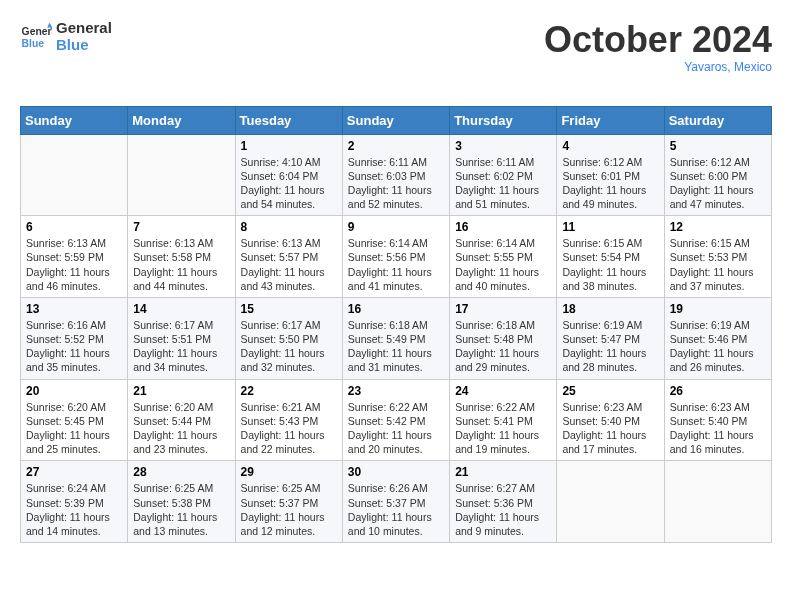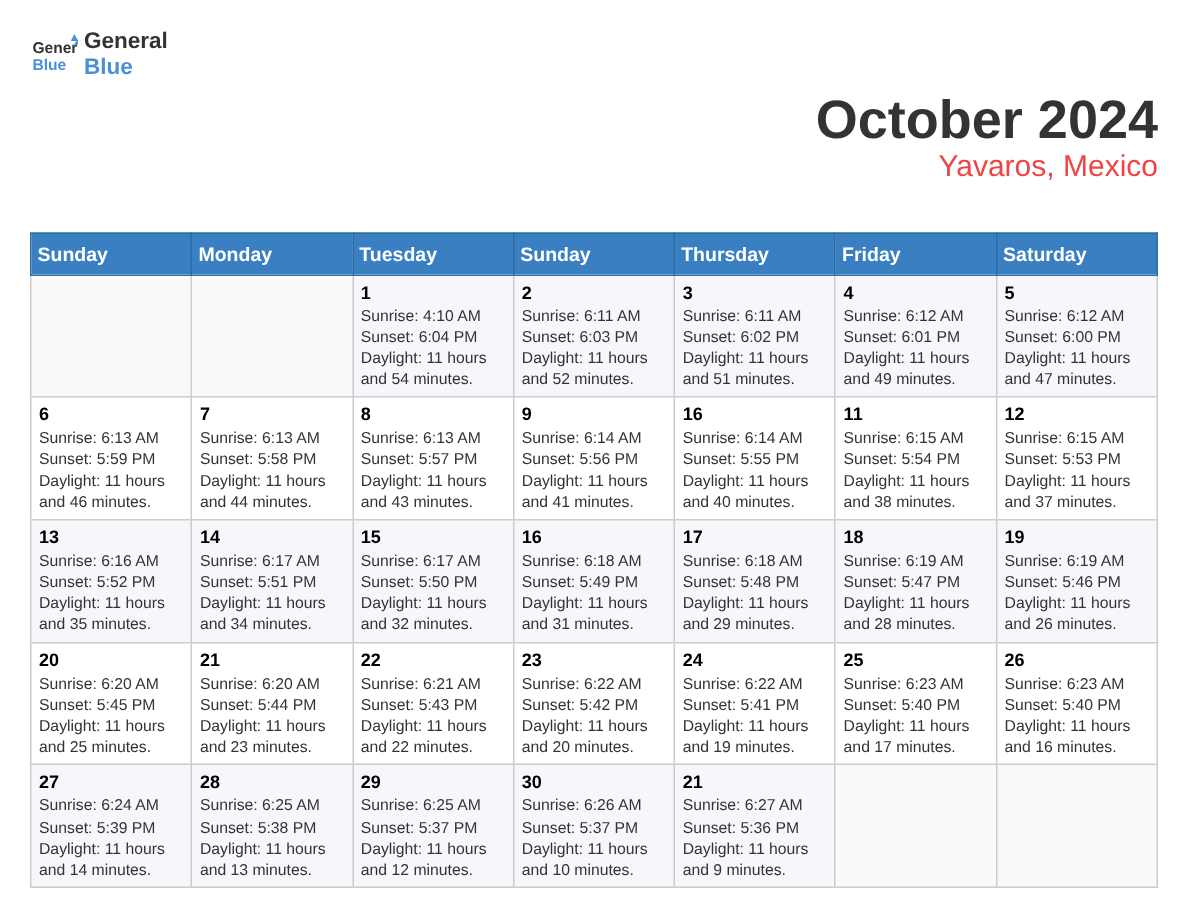--- a/index.html
+++ b/index.html
@@ -26,25 +26,24 @@
       height: 32px;
     }
     .title-block {
       text-align: right;
     }
     .month-title {
       font-size: 36px;
       font-weight: bold;
       color: #333;
       line-height: 1.1;
-      margin-top: 40px;
     }
     .location-title {
-      font-size: 20px;
-      color: #ef4444;
+      font-size: 12px;
+      color: #3b82f6;
     }
     table {
       width: 100%;
       border-collapse: collapse;
       font-size: 11px;
       margin-top: 32px;
     }
     thead tr th {
       background-color: #3a7fc1;
       color: #fff;

